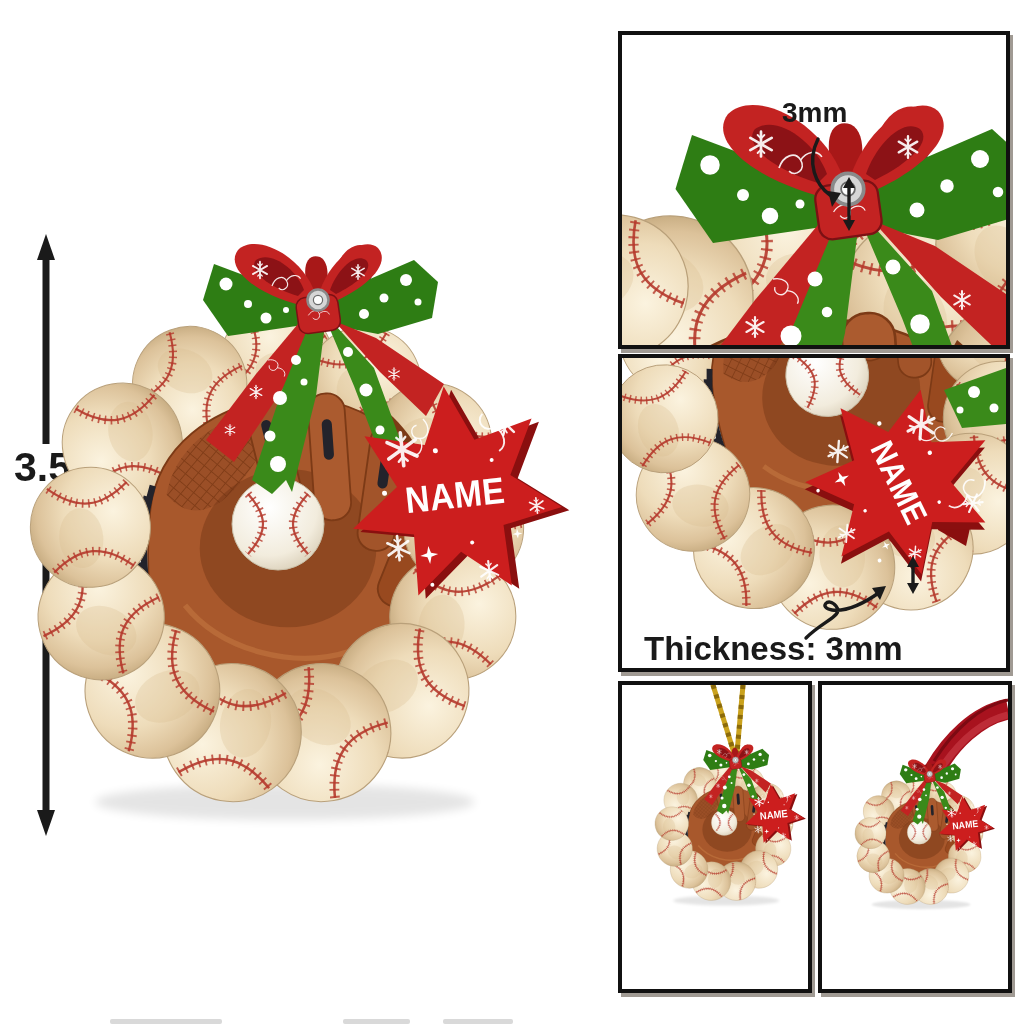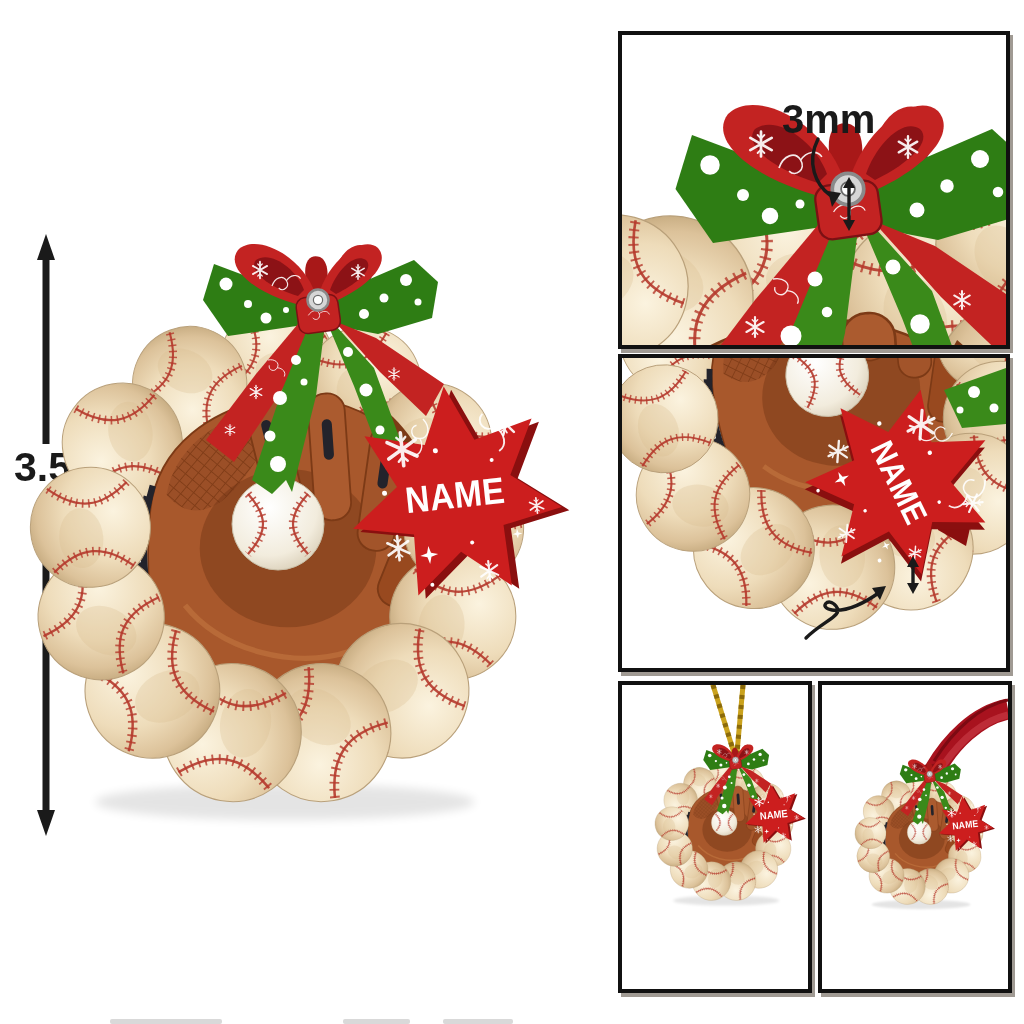--- a/index.html
+++ b/index.html
@@ -9,21 +9,21 @@
   .lbl{position:absolute;font-weight:700;color:var(--ink,#1a1a1a);line-height:1;white-space:nowrap;}
   #t-title{left:118px;top:30px;font-size:58px;letter-spacing:-1px;}
   #t-height{left:14px;top:447px;font-size:41px;}
   .panel{position:absolute;background:#fff;border:4px solid var(--frame_black,#111);
          box-shadow:3px 4px 0 rgba(45,30,15,.45);overflow:hidden;}
   #p-hole{left:618px;top:31px;width:384px;height:310px;}
   #p-thick{left:618px;top:354px;width:384px;height:310px;}
   #p-cord{left:618px;top:681px;width:186px;height:304px;}
   #p-ribbon{left:818px;top:681px;width:186px;height:304px;}
   .panel .lbl-in{position:absolute;font-weight:700;color:var(--ink,#1a1a1a);line-height:1;white-space:nowrap;}
-  #t-hole{left:160px;top:64px;font-size:40px;text-align:right;}
+  #t-hole{left:160px;top:64px;font-size:28px;text-align:right;}
   #t-thick{left:22px;top:274px;font-size:33px;}
   .gray-bar{position:absolute;height:5px;background:#d9d9d9;border-radius:2px;top:1019px;}
   svg{display:block;}
   
   .fRed{fill:var(--ribbon_red,#c32322);} .fRedD{fill:var(--ribbon_red_dark,#8c1216);}
   .fGreen{fill:var(--ribbon_green,#3a8a1a);} .fGreenD{fill:var(--ribbon_green_dark,#2e7d14);}
   .fStar{fill:var(--star_red,#cc1e1e);} .fStarD{fill:var(--star_red_dark,#8a0f0f);}
   .fGlove{fill:var(--glove_brown,#a8582c);} .fGloveD{fill:var(--glove_brown_dark,#7c3a16);}
   .fLace{fill:var(--lace_black,#23232b);} .sLace{stroke:var(--lace_black,#23232b);}
   .fInk{fill:var(--ink,#1a1a1a);} .sInk{stroke:var(--ink,#1a1a1a);}
@@ -267,20 +267,21 @@
       <g>
         <line class="sInk" x1="291" y1="206" x2="291" y2="228" stroke-width="3.4"></line>
         <polygon class="fInk" points="291,198 285,209 297,209"></polygon>
         <polygon class="fInk" points="291,236 285,225 297,225"></polygon>
       </g>
       <g>
         <path class="ann" d="M184,280C202,262 222,258 214,248C206,238 196,250 210,252C226,254 244,244 258,234"></path>
         <polygon class="fInk" points="264,228 250,230 258,242"></polygon>
       </g>
     </svg>
+    <div id="t-thick" class="lbl-in">Thickness: 3mm</div>
   </section>
 
   <section class="panel" id="p-cord">
     <svg width="186" height="304" viewBox="0 0 186 304">
       <g>
         <path d="M91,0L112,68" stroke="#caa21d" stroke-width="5" stroke-linecap="round" fill="none"></path>
         <path d="M121,0L115,68" stroke="#caa21d" stroke-width="5" stroke-linecap="round" fill="none"></path>
         <path d="M91,0L112,68" stroke="#7a5c06" stroke-width="5" stroke-dasharray="4 6" opacity=".8" fill="none"></path>
         <path d="M121,0L115,68" stroke="#7a5c06" stroke-width="5" stroke-dasharray="4 6" opacity=".8" fill="none"></path>
         <circle cx="114" cy="72" r="5.5" fill="var(--cord_gold,#d9a520)" stroke="#8a6a10" stroke-width="2"></circle>

